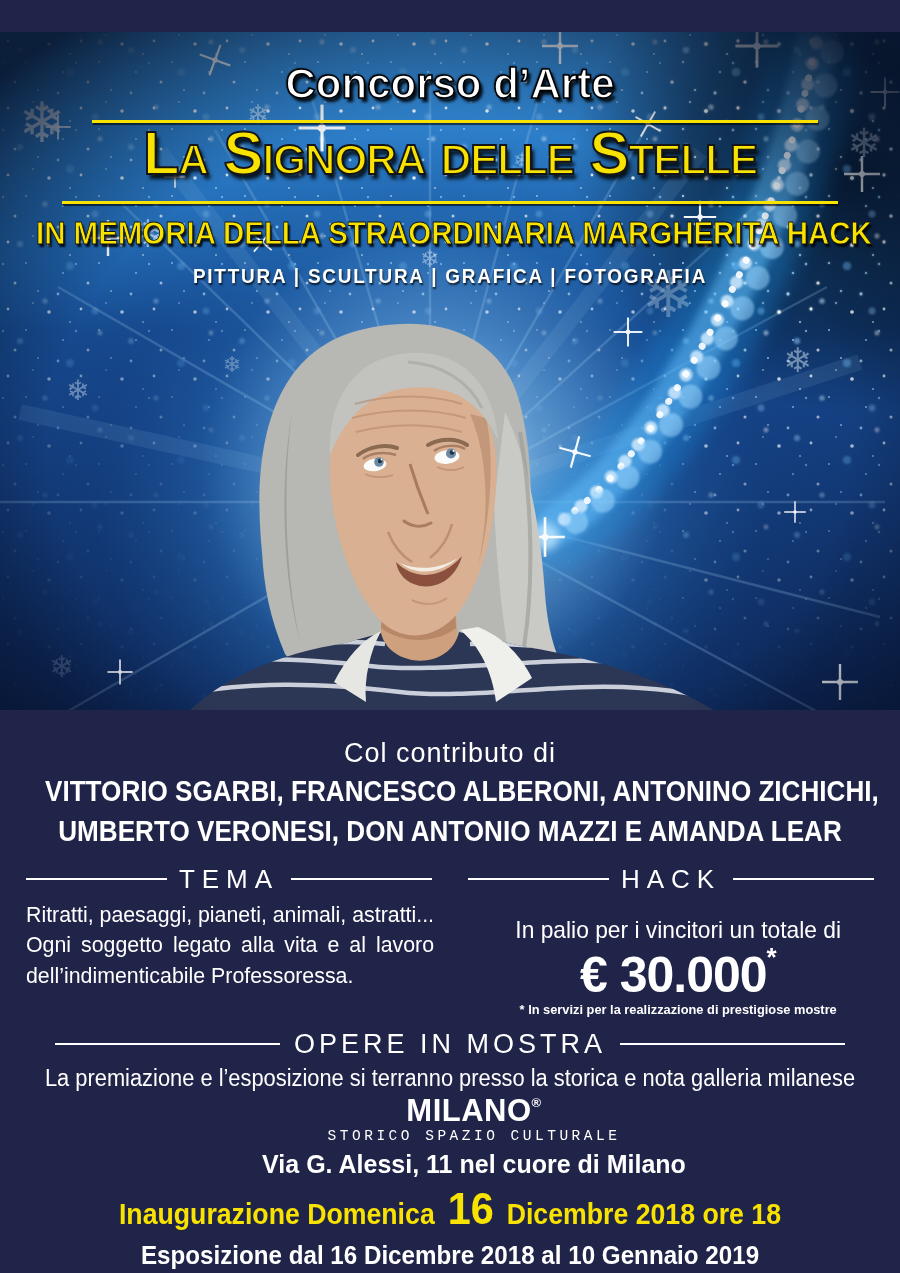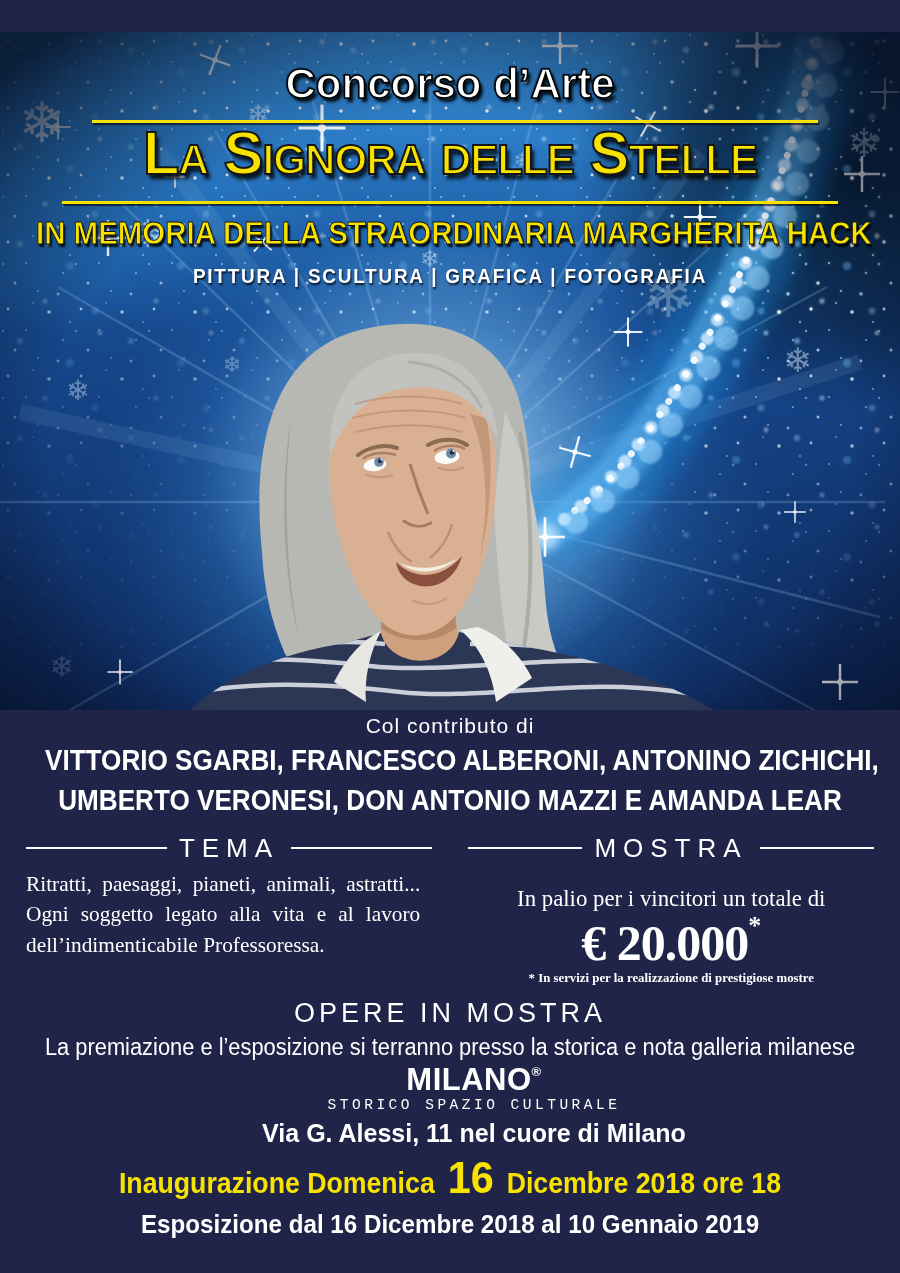--- a/index.html
+++ b/index.html
@@ -19,39 +19,39 @@
     transform:scaleX(.98);transform-origin:50% 50%;
     text-shadow:3px 5px 4px rgba(0,0,0,.85);}
   .memoria{top:183px;font-size:32px;font-weight:bold;color:#f8e200;
     transform:scaleX(.92);transform-origin:50% 50%;white-space:nowrap;
     -webkit-text-stroke:.8px #101010;text-shadow:2px 3px 2px rgba(0,0,0,.85);}
   .categorie{top:232px;font-size:21px;font-weight:bold;color:#fff;letter-spacing:2px;
     transform:scaleX(.9);transform-origin:50% 50%;white-space:nowrap;
     text-shadow:1px 2px 2px rgba(0,0,0,.8);}
   .panel{position:absolute;top:710px;left:0;right:0;bottom:0;background:#212449;
     color:#fff;text-align:center;}
-  .contrib-intro{padding-top:4px;font-size:21px;letter-spacing:1px;}
+  .contrib-intro{padding-top:28px;font-size:27px;letter-spacing:1px;}
   .names{font-size:29px;font-weight:bold;line-height:1.25;margin-top:4px;
     transform:scaleX(.9);transform-origin:50% 50%;white-space:nowrap;}
   .cols-head{display:flex;gap:36px;margin:14px 26px 0;}
   .cols-head .col{flex:1;display:flex;align-items:center;}
   .hrule{flex:1;height:2.5px;background:#fff;}
   .col .label{font-size:26px;letter-spacing:7px;padding:0 12px;}
-  .cols-body{display:flex;gap:35px;margin:5px 26px 0;align-items:flex-start;font-family:Liberation Serif, serif;}
+  .cols-body{display:flex;gap:35px;margin:5px 26px 0;align-items:flex-start;}
   .tema-body{flex:1;font-size:22px;line-height:1.4;color:#fff;text-align:justify;
     transform:scaleX(.97);transform-origin:0 0;}
   .tema-line{text-align:justify;-moz-text-align-last:justify;text-align-last:justify;white-space:nowrap;}
   .tema-line.last{text-align:left;text-align-last:left;}
   .premi-body{flex:1;text-align:center;margin-top:16px;}
   .premi-intro{font-size:24px;transform:scaleX(.95);transform-origin:50% 50%;white-space:nowrap;}
   .premi-amount{font-size:50px;font-weight:bold;line-height:1.04;letter-spacing:-1px;}
   .premi-amount sup{font-size:26px;vertical-align:26px;}
   .premi-note{font-size:13.5px;font-weight:bold;margin-top:1px;transform:scaleX(.95);
     transform-origin:50% 50%;white-space:nowrap;}
-  .opere-head{display:flex;align-items:center;margin:12px 55px 0;flex-direction:column;}
+  .opere-head{display:flex;align-items:center;margin:12px 55px 0;}
   .opere-head .label{font-size:27px;letter-spacing:4px;padding:0 14px;}
   .mostra-body{font-size:23px;margin-top:5px;transform:scaleX(.95);
     transform-origin:50% 50%;white-space:nowrap;}
   .gallery{margin-top:3px;line-height:1;padding-left:48px;}
   .g1,.g2{font-size:31px;font-weight:bold;letter-spacing:.5px;line-height:1.02;}
   .g1 sup{font-size:13px;vertical-align:14px;}
   .g3{font-size:14.5px;letter-spacing:3.5px;margin-top:3px;font-family:Liberation Mono, monospace;}
   .g4{font-size:25px;font-weight:bold;margin-top:8px;}
   .inaug{color:#f8e200;font-size:29px;font-weight:bold;margin-top:6px;
     transform:scaleX(.92);transform-origin:50% 50%;white-space:nowrap;}
@@ -327,35 +327,35 @@
     <div class="names">UMBERTO VERONESI, DON ANTONIO MAZZI E AMANDA LEAR</div>
 
     <div class="cols-head">
       <div class="col">
         <div class="hrule"></div>
         <div class="label">TEMA</div>
         <div class="hrule"></div>
       </div>
       <div class="col">
         <div class="hrule"></div>
-        <div class="label">MOSTRA</div>
+        <div class="label">HACK</div>
         <div class="hrule"></div>
       </div>
     </div>
 
     <div class="cols-body">
       <div class="tema-body">
         <div class="tema-line">Ritratti, paesaggi, pianeti, animali, astratti...</div>
         <div class="tema-line">Ogni soggetto legato alla vita e al lavoro</div>
         <div class="tema-line last">dell’indimenticabile Professoressa.</div>
       </div>
       <div class="premi-body">
         <div class="premi-intro">In palio per i vincitori un totale di</div>
         <div class="premi-amount">
-          <span>€ 20.000</span><sup>*</sup>
+          <span>€ 30.000</span><sup>*</sup>
         </div>
         <div class="premi-note">* In servizi per la realizzazione di prestigiose mostre</div>
       </div>
     </div>
 
     <div class="opere-head">
       <div class="hrule"></div>
       <div class="label">OPERE IN MOSTRA</div>
       <div class="hrule"></div>
     </div>

